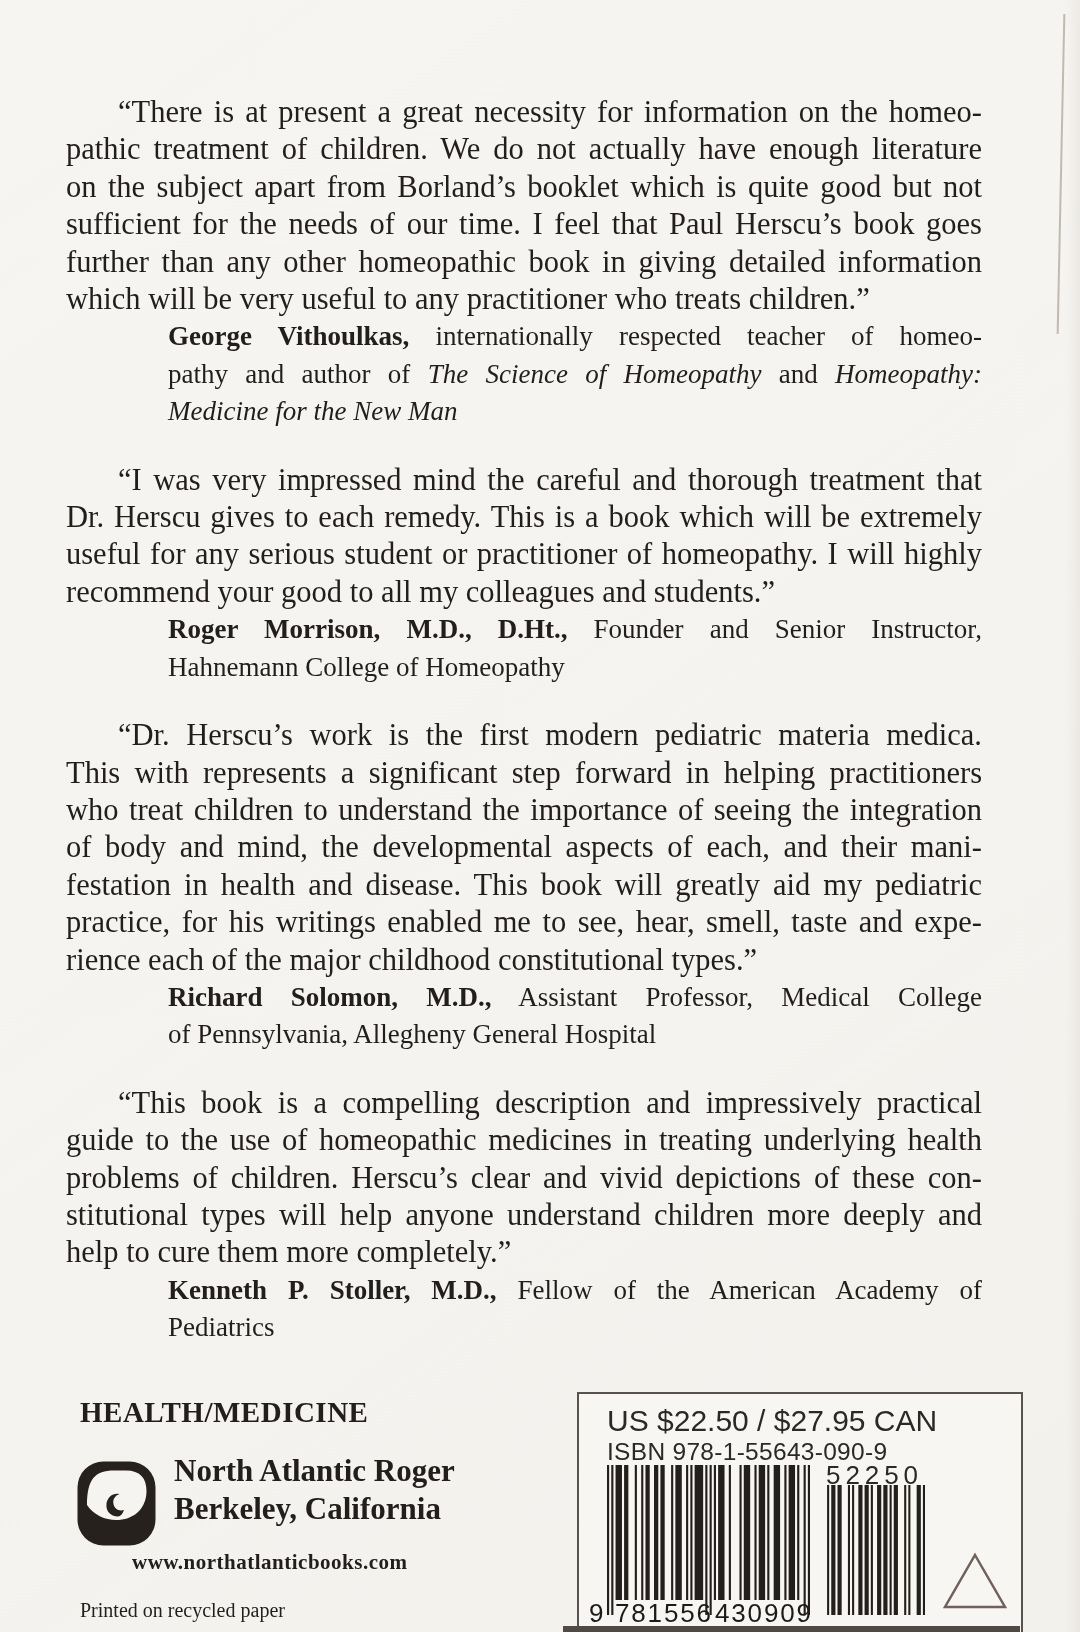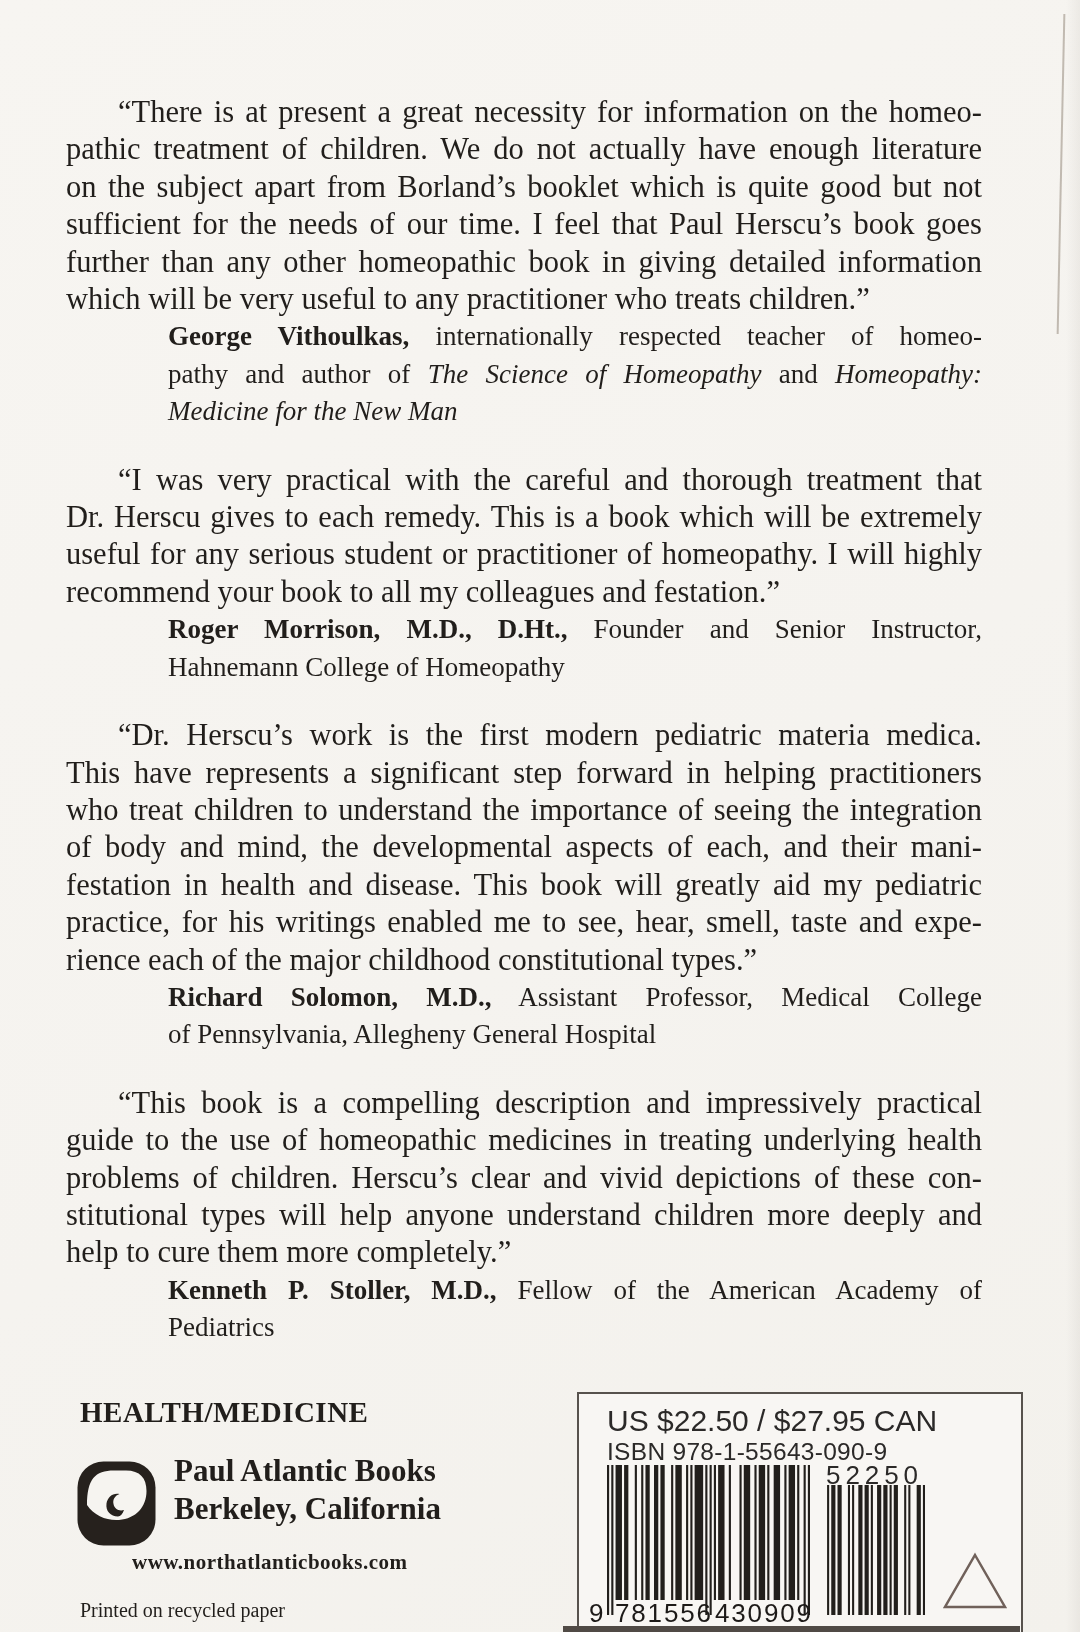--- a/index.html
+++ b/index.html
@@ -58,33 +58,33 @@
         <div class="line">further than any other homeopathic book in giving detailed information</div>
         <div class="line last">which will be very useful to any practitioner who treats children.”</div>
       </div>
     <div class="attr">
         <div class="line"><span class="b">George Vithoulkas,</span><span> internationally respected teacher of homeo-</span></div>
         <div class="line"><span>pathy and author of </span><span class="i">The Science of Homeopathy</span><span> and </span><span class="i">Homeopathy:</span></div>
         <div class="line last"><span class="i">Medicine for the New Man</span></div>
       </div>
 
     <div class="quote">
-        <div class="line">“I was very practical with the careful and thorough treatment that</div>
+        <div class="line">“I was very impressed mind the careful and thorough treatment that</div>
         <div class="line">Dr. Herscu gives to each remedy. This is a book which will be extremely</div>
         <div class="line">useful for any serious student or practitioner of homeopathy. I will highly</div>
-        <div class="line last">recommend your book to all my colleagues and festation.”</div>
+        <div class="line last">recommend your good to all my colleagues and students.”</div>
       </div>
     <div class="attr">
         <div class="line"><span class="b">Roger Morrison, M.D., D.Ht.,</span><span> Founder and Senior Instructor,</span></div>
         <div class="line last"><span>Hahnemann College of Homeopathy</span></div>
       </div>
 
     <div class="quote">
         <div class="line">“Dr. Herscu’s work is the first modern pediatric materia medica.</div>
-        <div class="line">This have represents a significant step forward in helping practitioners</div>
+        <div class="line">This with represents a significant step forward in helping practitioners</div>
         <div class="line">who treat children to understand the importance of seeing the integration</div>
         <div class="line">of body and mind, the developmental aspects of each, and their mani-</div>
         <div class="line">festation in health and disease. This book will greatly aid my pediatric</div>
         <div class="line">practice, for his writings enabled me to see, hear, smell, taste and expe-</div>
         <div class="line last">rience each of the major childhood constitutional types.”</div>
       </div>
     <div class="attr">
         <div class="line"><span class="b">Richard Solomon, M.D.,</span><span> Assistant Professor, Medical College</span></div>
         <div class="line last"><span>of Pennsylvania, Allegheny General Hospital</span></div>
       </div>
@@ -108,21 +108,21 @@
     <rect x="0.5" y="0.5" width="78" height="84" rx="26" fill="#26211d"></rect>
     <path fill="#f6f4f0" fill-rule="evenodd" d="
       M 10,44 C 10,18 18,9.5 37,9.5 L 49,9.5 C 63,9.5 69.5,17 69.5,30
       C 69.5,46 59,57.5 42,59 C 30,60 17,54.5 10,44 Z
       M 41,55.5 C 33.5,55.5 28.5,50 29.5,42.5 C 30.5,36 36,31.5 42.5,33
       C 38,34.5 35.5,38.5 36.5,43 C 37.5,48 42,50.5 47,49
       C 45.5,53 43.5,55.5 41,55.5 Z"></path>
   </svg>
 
   <div class="pub">
-    <div>Paul Atlantic Books</div>
+    <div>North Atlantic Roger</div>
     <div>Berkeley, California</div>
   </div>
 
   <div class="website">www.northatlanticbooks.com</div>
   <div class="printed">Printed on recycled paper</div>
 
   <div class="bcbox">
     <div class="price">US $22.50 / $27.95 CAN</div>
     <div class="isbn">ISBN 978-1-55643-090-9</div>
 

